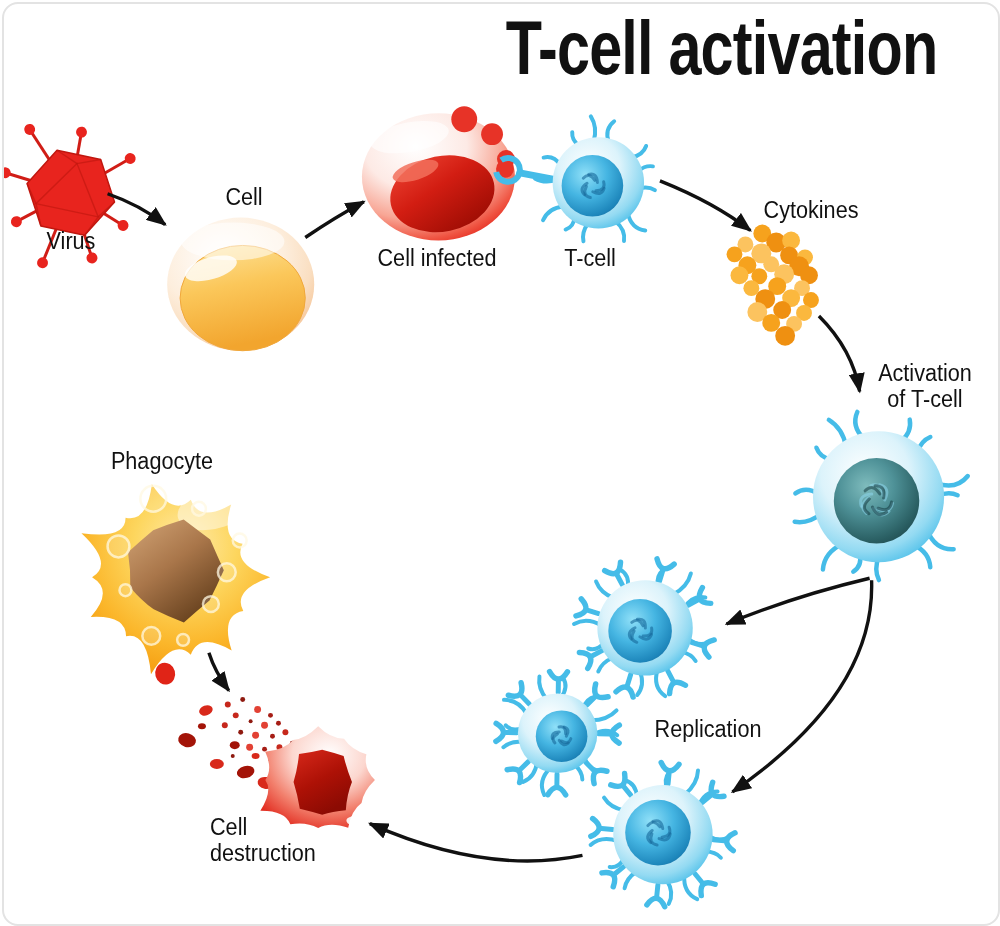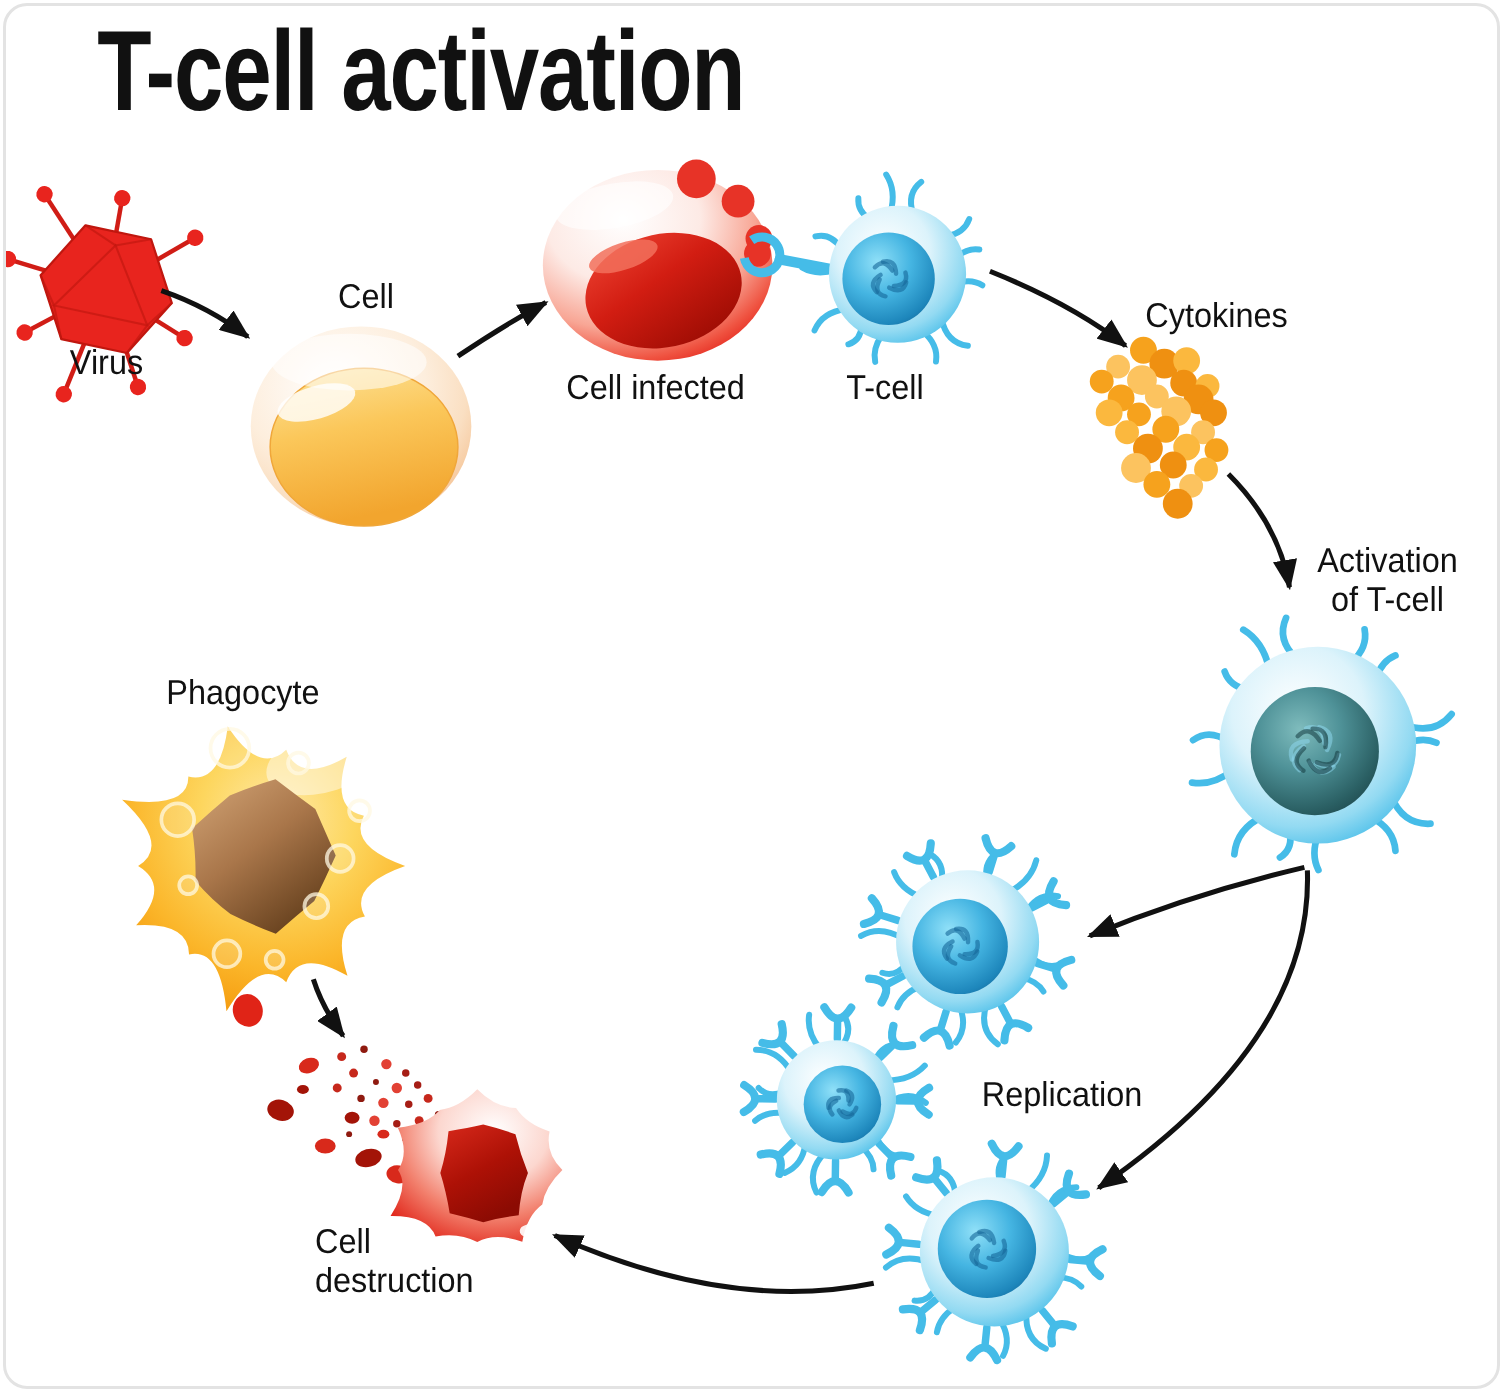--- a/index.html
+++ b/index.html
@@ -1,20 +1,20 @@
 <!DOCTYPE html>
 <html style="--background: #ffffff; --card_border: #e3e3e3; --text: #111111; --arrow: #111111; --virus_red: #e8241e; --virus_edge: #c0170f; --cell_yellow: #f7b733; --cell_rim: #f5c496; --infected_red: #e73327; --infected_nucleus: #b5170e; --t_cell_blue: #45bce8; --t_cell_nucleus: #1f8fc4; --activated_nucleus: #2a5f63; --cytokine_orange: #f6a21d; --cytokine_light: #fcc35f; --phagocyte_orange: #f79d0e; --phagocyte_nucleus: #7a4e24; --destruction_red: #e1281c; --debris_dark: #8f1a10;"><head>
 <meta charset="utf-8">
 <style>
   html,body{margin:0;padding:0;background:#fff;}
   .card{position:relative;width:994px;height:920px;margin:2px;background:#fff;
         border:2px solid var(--card_border,#e3e3e3);border-radius:16px;overflow:hidden;
         font-family:"Liberation Sans","DejaVu Sans",sans-serif;}
   #art{position:absolute;left:0;top:0;width:100%;height:100%;}
-  .title{position:absolute;top:6px;left:0;width:100%;text-align:left;
+  .title{position:absolute;top:6px;left:0;width:100%;text-align:right;
          font-size:76px;font-weight:bold;line-height:1.0;color:var(--text,#111);}
   .title span{display:inline-block;transform:scaleX(.78);transform-origin:50% 50%;letter-spacing:-1px;}
   .lbl{position:absolute;font-size:23px;color:var(--text,#111);line-height:1.13;white-space:nowrap;}
   .lbl.c{transform:translateX(-50%) scaleX(.94);transform-origin:center top;text-align:center;}
   .lbl.l{transform:scaleX(.94);transform-origin:left top;}
   .lbl div{display:block;}
 </style>
 </head>
 <body>
 

